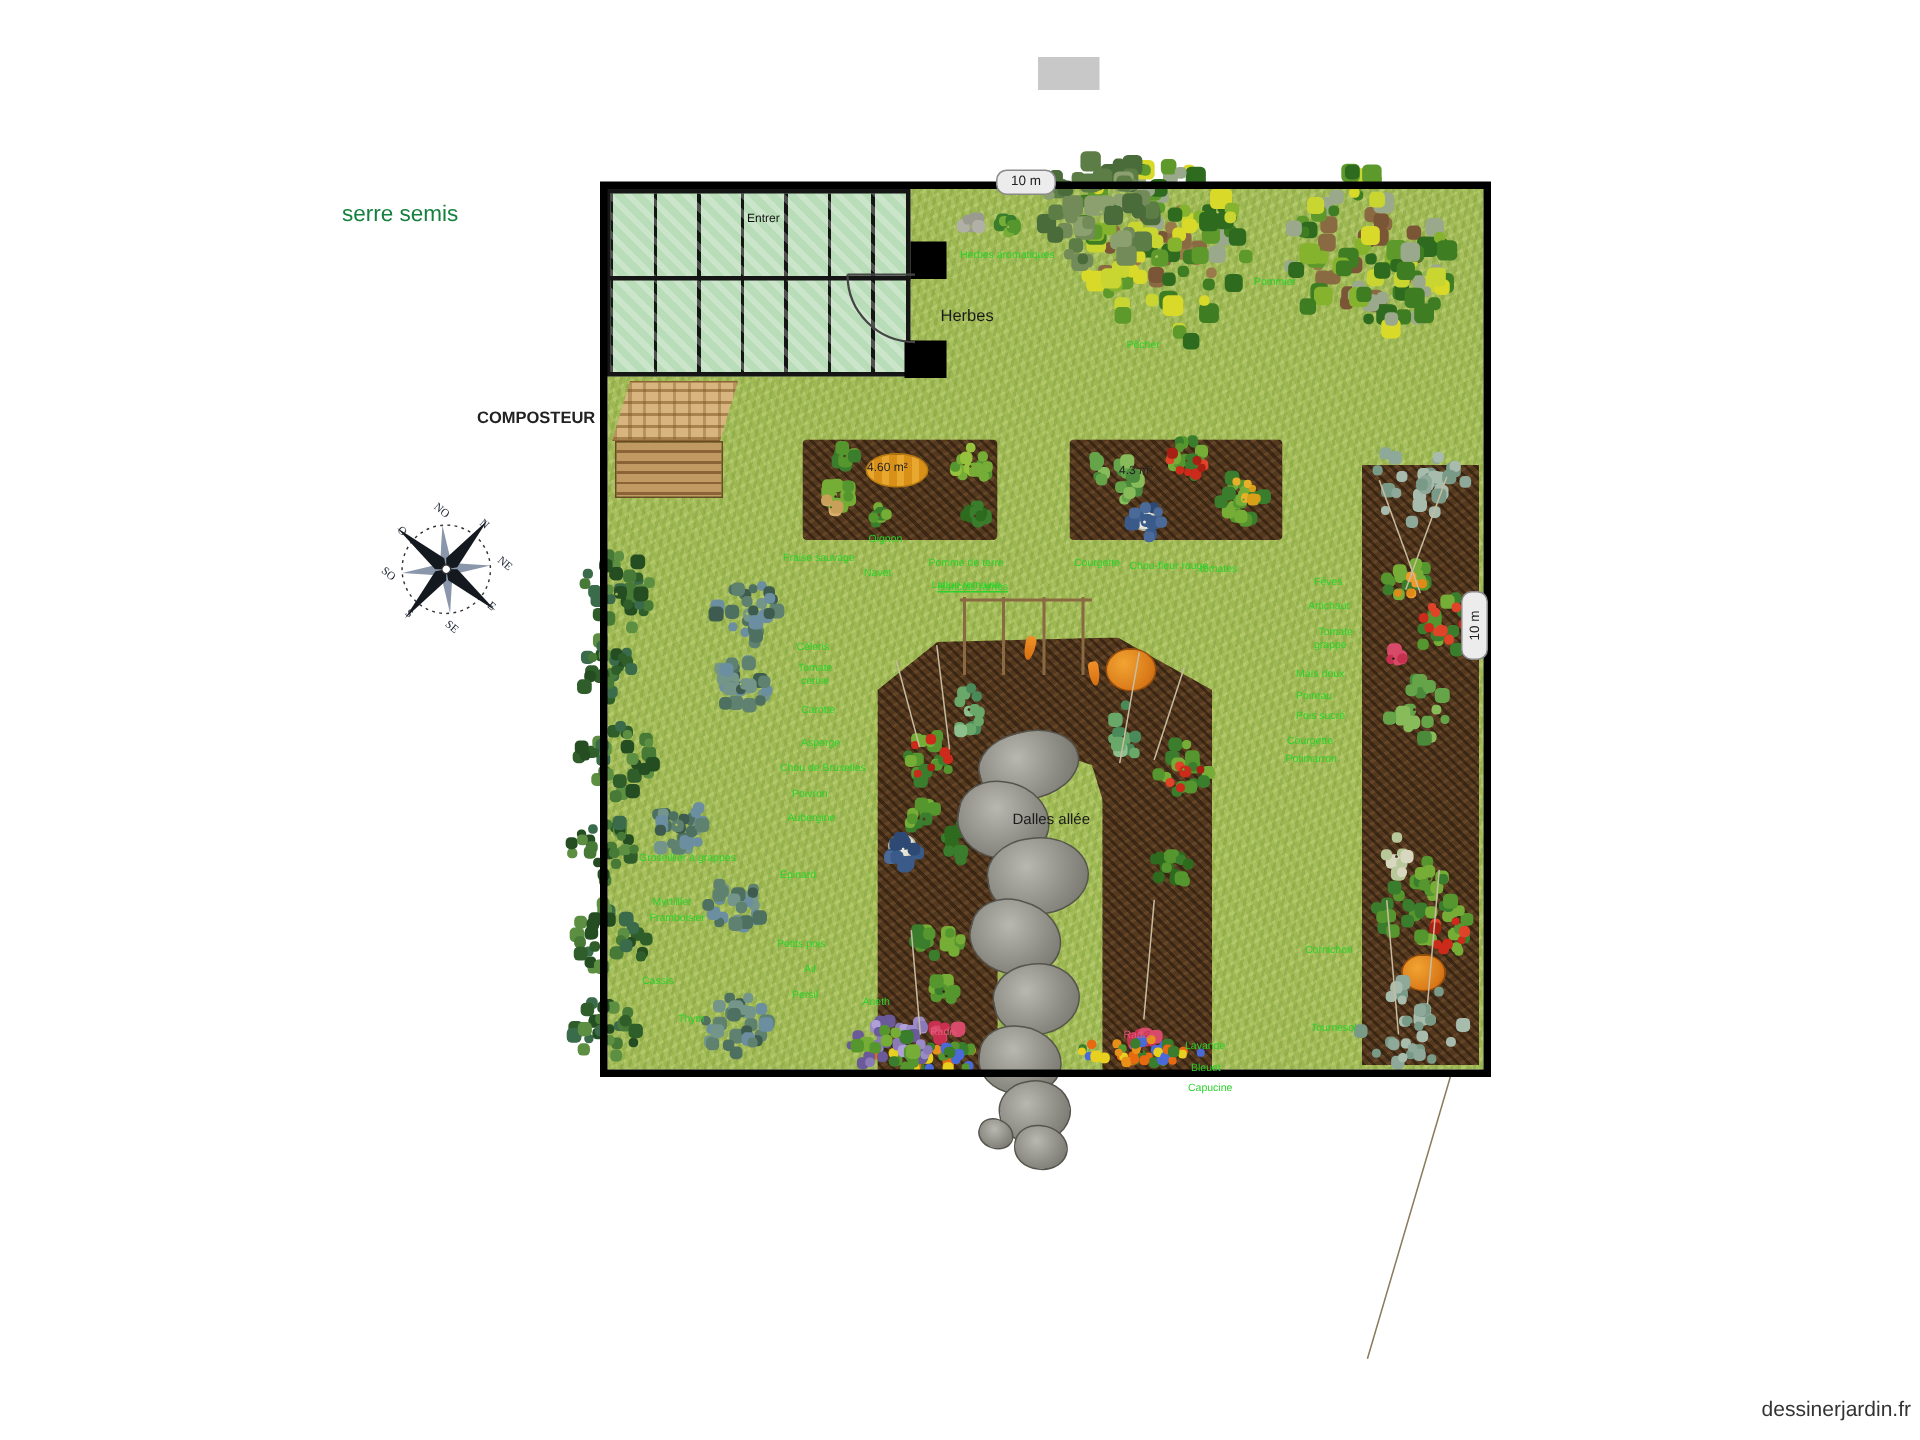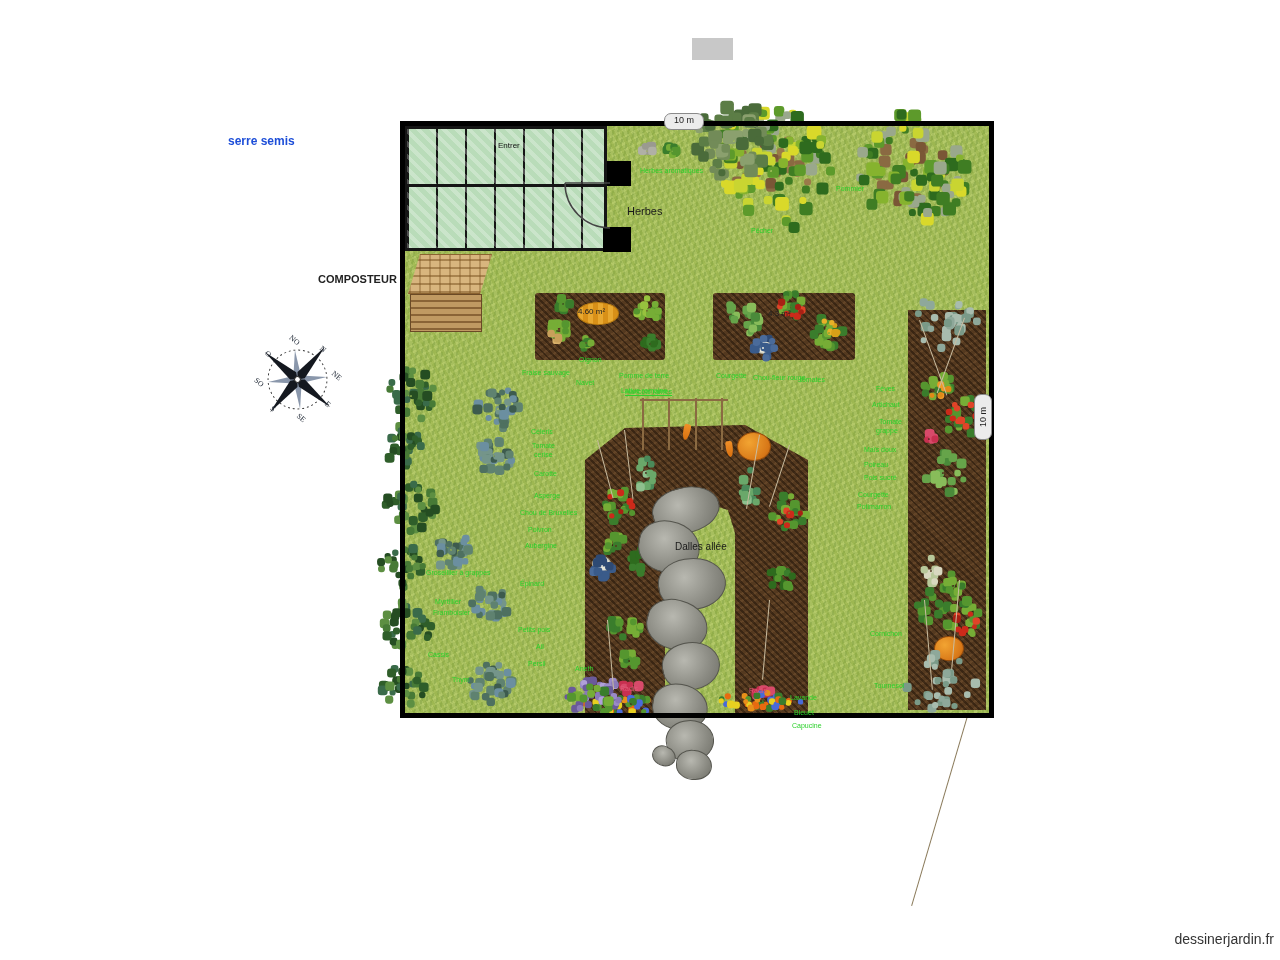--- a/index.html
+++ b/index.html
@@ -35,21 +35,21 @@
       repeating-linear-gradient(-30deg, rgba(125,88,52,.38) 0 2px, transparent 2px 6px);}
   #bed1{left:535px;top:293px;width:130px;height:67px;}
   #bed2{left:713px;top:293px;width:142px;height:67px;}
   #bed-right{left:908px;top:310px;width:78px;height:400px;border-radius:0;}
   #bed-keyhole{left:583px;top:423px;width:227px;height:292px;border-radius:0;
     clip-path:polygon(2px 37px,42px 5px,162px 2px,225px 37px,225px 292px,152px 292px,
                       152px 110px,145px 87px,114px 77px,84px 87px,82px 110px,82px 292px,2px 292px);}
 
   
   .blk{color:#1a1a1a;z-index:6;white-space:nowrap;}
-  #page-title{left:228px;top:134px;font-size:12px;color:#1d4ed8;font-weight:bold;}
+  #page-title{left:228px;top:134px;font-size:15px;color:#15803d;}
   #composter-label{left:318px;top:273px;font-size:11px;font-weight:bold;color:#222;}
   #entrance-label{left:627px;top:205px;font-size:11px;}
   #path-label{left:675px;top:541px;font-size:10px;}
   .area-label{font-size:8px;color:#222;z-index:5;}
   .plant-label{position:absolute;font-size:7px;line-height:8px;white-space:nowrap;z-index:6;}
   .plant-label.g{color:#2bd12b;}
   .plant-label.p{color:#e05a78;}
   .plant-label.u{text-decoration:underline;}
   #watermark{left:1150px;top:931px;width:124px;text-align:right;font-size:14px;color:#333;z-index:8;}
 
@@ -147,21 +147,21 @@
   <div class="abs" id="composter">
     <div class="top"></div>
     <div class="front"></div>
   </div>
 
   <div class="abs bed" id="bed1"></div>
   <div class="abs bed" id="bed2"></div>
   <div class="abs bed" id="bed-right"></div>
   <div class="abs bed" id="bed-keyhole"></div>
   <div class="abs area-label" style="left:578px;top:307px;">4.60 m²</div>
-  <div class="abs area-label" style="left:746px;top:309px;margin-left:22px;">4.3 m²</div>
+  <div class="abs area-label" style="left:746px;top:309px;">4.3 m²</div>
 
   <div id="melon"></div>
   <div class="pumpkin" style="left:737px;top:432px;width:32px;height:27px;"></div>
   <div class="pumpkin" style="left:934px;top:636px;width:28px;height:23px;"></div>
   <div class="carrot" style="left:683px;top:424px;transform:rotate(12deg);"></div>
   <div class="carrot" style="left:726px;top:441px;transform:rotate(-8deg);"></div>
   <div class="whitehead" style="left:592px;top:556px;width:17px;height:14px;"></div>
   <div class="whitehead" style="left:755px;top:340px;width:15px;height:12px;"></div>
 
   <div class="abs blk" id="path-label">Dalles allée</div>

